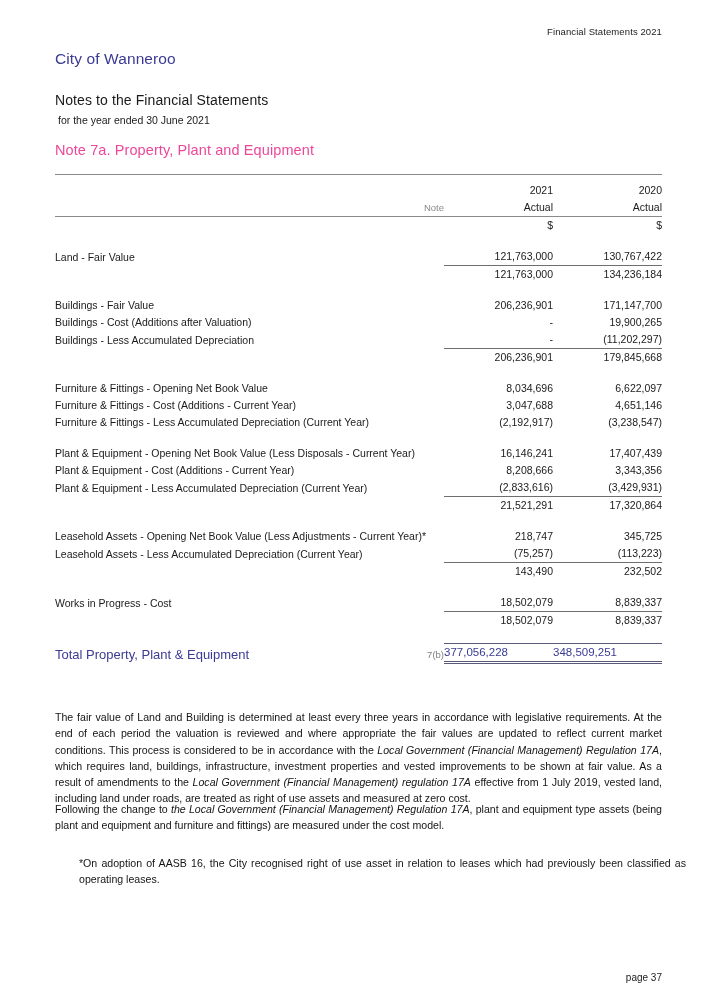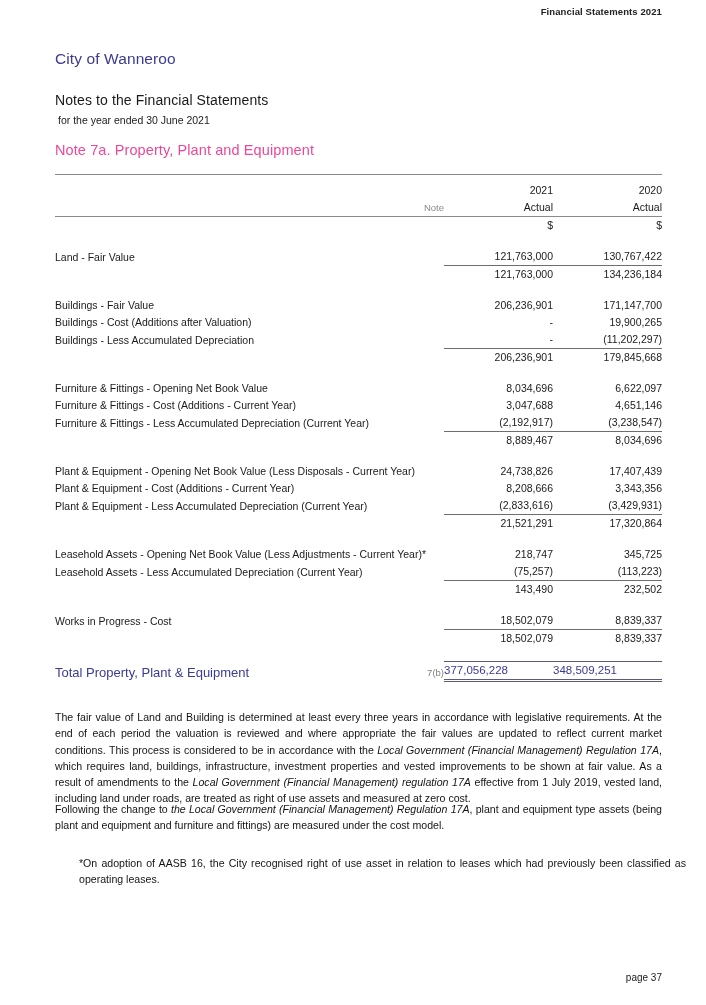--- a/index.html
+++ b/index.html
@@ -20,26 +20,25 @@
     width: 706px;
     height: 1005px;
     box-sizing: border-box;
     padding: 0;
     overflow: hidden;
   }
 
   
   .running-header {
     position: absolute;
-    top: 6px;
+    top: 26px;
     right: 44px;
     font-size: 9.5px;
     color: #222;
     letter-spacing: .1px;
-    font-weight: bold;
   }
 
   
   .org-title {
     position: absolute;
     top: 50px;
     left: 55px;
     font-size: 15.5px;
     color: #3b3b94;
     letter-spacing: .1px;
@@ -291,35 +290,29 @@
           <td class="note-cell"></td>
           <td class="num">3,047,688</td>
           <td class="num">4,651,146</td>
         </tr>
         <tr>
           <td class="lbl">Furniture &amp; Fittings - Less Accumulated Depreciation (Current Year)</td>
           <td class="note-cell"></td>
           <td class="num">(2,192,917)</td>
           <td class="num">(3,238,547)</td>
         </tr>
-        <tr>
-          <td class="lbl"></td>
-          <td class="note-cell"></td>
-          <td class="num ruled-top">8,889,467</td>
-          <td class="num ruled-top">8,034,696</td>
-        </tr>
 
         <tr class="spacer">
             <td colspan="4"></td>
           </tr>
 
         <tr>
           <td class="lbl">Plant &amp; Equipment - Opening Net Book Value (Less Disposals - Current Year)</td>
           <td class="note-cell"></td>
-          <td class="num">24,738,826</td>
+          <td class="num">16,146,241</td>
           <td class="num">17,407,439</td>
         </tr>
         <tr>
           <td class="lbl">Plant &amp; Equipment - Cost (Additions - Current Year)</td>
           <td class="note-cell"></td>
           <td class="num">8,208,666</td>
           <td class="num">3,343,356</td>
         </tr>
         <tr>
           <td class="lbl">Plant &amp; Equipment - Less Accumulated Depreciation (Current Year)</td>

